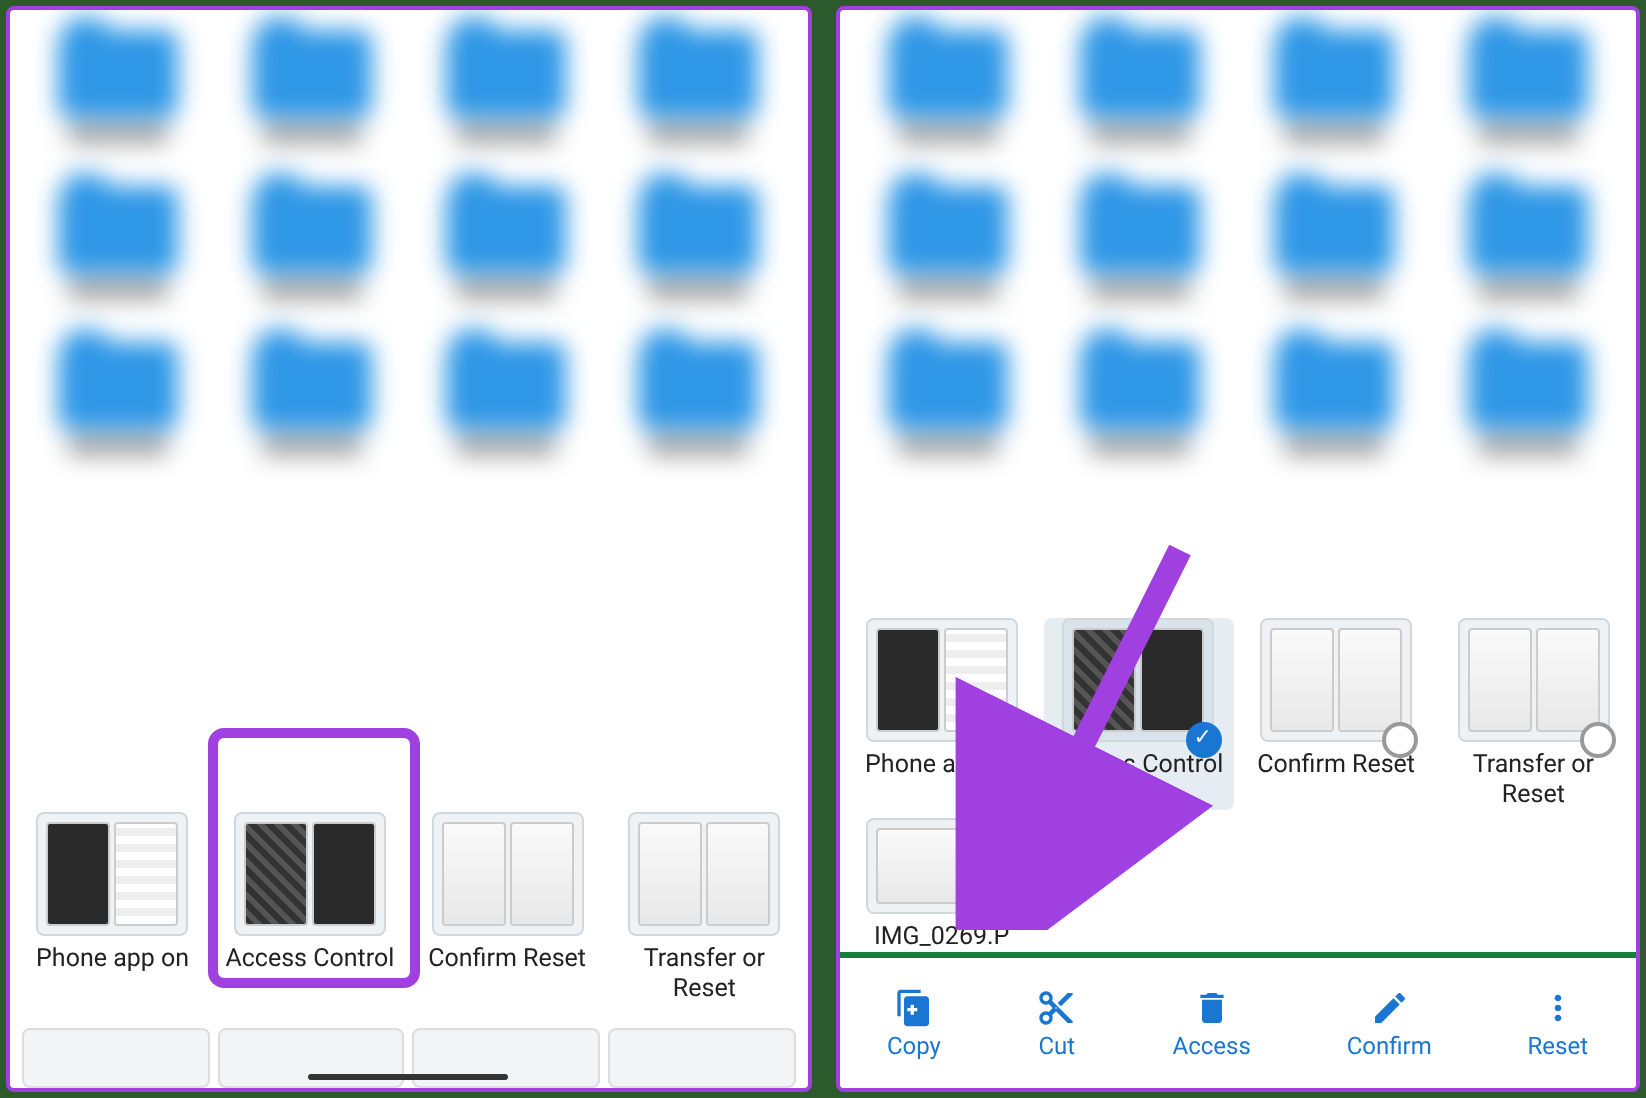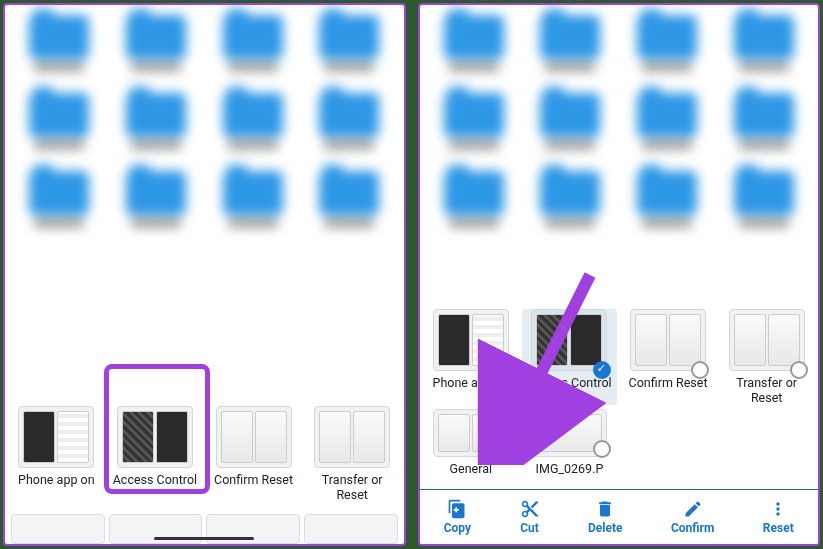--- a/index.html
+++ b/index.html
@@ -149,27 +149,26 @@
   color: #fff;
   font-size: 11px;
   position: absolute;
   top: -1px; left: 2px;
 }
 
 
 .action-bar {
   position: absolute;
   bottom: 0; left: 0; right: 0;
-  height: 55px;
+  height: 68px;
   background: #fff;
-  border-top: 1px solid #15803d;
+  border-top: 3px solid #15803d;
   display: flex;
   justify-content: space-around;
   align-items: center;
-  font-weight: bold;
 }
 .action-btn {
   display: flex;
   flex-direction: column;
   align-items: center;
   gap: 2px;
   color: #1976d2;
   font-size: 12px;
 }
 .action-btn svg { width: 20px; height: 20px; fill: #1976d2; }
@@ -403,28 +402,20 @@
     </div>
     <div class="file-item">
       <div class="thumb">
           <div class="mini"></div>
           <div class="mini"></div>
         </div>
       <div class="sel-circle"></div>
       <div class="label">Transfer or Reset</div>
     </div>
 
-    <div class="file-item row2">
-      <div class="thumb">
-          <div class="mini"></div>
-          <div class="mini"></div>
-        </div>
-      <div class="sel-circle" style="bottom: 18px;"></div>
-      <div class="label truncate">General</div>
-    </div>
     <div class="file-item row2">
       <div class="thumb">
           <div class="mini"></div>
         </div>
       <div class="sel-circle" style="bottom: 18px;"></div>
       <div class="label truncate">IMG_0269.P</div>
     </div>
   </div>
 
   <svg class="arrow-anno" style="left: 50px; top: 250px; width: 140px; height: 210px;">
@@ -446,21 +437,21 @@
     <div class="action-btn">
       <svg viewBox="0 0 24 24">
           <path d="M9.64 7.64c.23-.5.36-1.05.36-1.64 0-2.21-1.79-4-4-4S2 3.79 2 6s1.79 4 4 4c.59 0 1.14-.13 1.64-.36L10 12l-2.36 2.36C7.14 14.13 6.59 14 6 14c-2.21 0-4 1.79-4 4s1.79 4 4 4 4-1.79 4-4c0-.59-.13-1.14-.36-1.64L12 14l7 7h3v-1L9.64 7.64zM6 8c-1.1 0-2-.89-2-2s.9-2 2-2 2 .89 2 2-.9 2-2 2zm0 12c-1.1 0-2-.89-2-2s.9-2 2-2 2 .89 2 2-.9 2-2 2zm6-7.5c-.28 0-.5-.22-.5-.5s.22-.5.5-.5.5.22.5.5-.22.5-.5.5zM19 3l-6 6 2 2 7-7V3z"></path>
         </svg>
       <span>Cut</span>
     </div>
     <div class="action-btn">
       <svg viewBox="0 0 24 24">
           <path d="M6 19c0 1.1.9 2 2 2h8c1.1 0 2-.9 2-2V7H6v12zM19 4h-3.5l-1-1h-5l-1 1H5v2h14V4z"></path>
         </svg>
-      <span>Delete</span>
+      <span>Access</span>
     </div>
     <div class="action-btn">
       <svg viewBox="0 0 24 24">
           <path d="M3 17.25V21h3.75L17.81 9.94l-3.75-3.75L3 17.25zM20.71 7.04c.39-.39.39-1.02 0-1.41l-2.34-2.34c-.39-.39-1.02-.39-1.41 0l-1.83 1.83 3.75 3.75 1.83-1.83z"></path>
         </svg>
       <span>Confirm</span>
     </div>
     <div class="action-btn">
       <svg viewBox="0 0 24 24">
           <path d="M12 8c1.1 0 2-.9 2-2s-.9-2-2-2-2 .9-2 2 .9 2 2 2zm0 2c-1.1 0-2 .9-2 2s.9 2 2 2 2-.9 2-2-.9-2-2-2zm0 6c-1.1 0-2 .9-2 2s.9 2 2 2 2-.9 2-2-.9-2-2-2z"></path>

